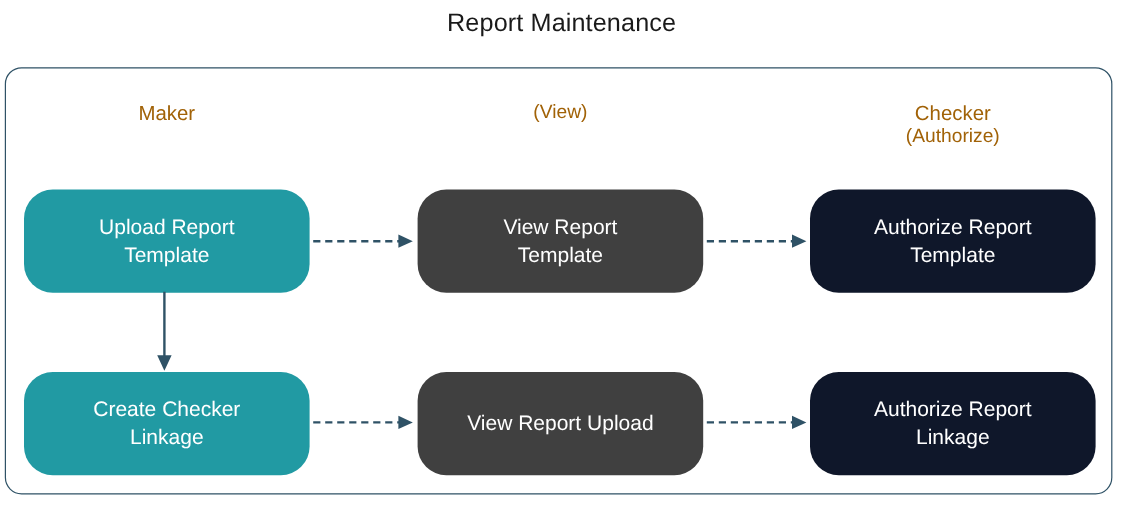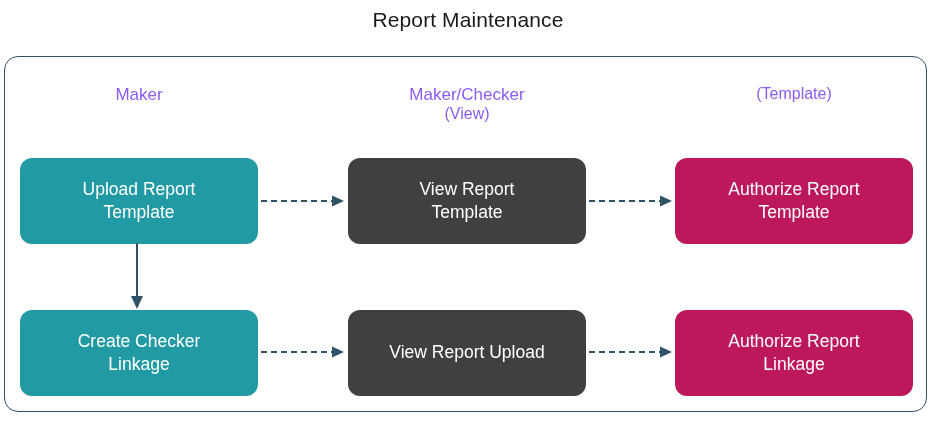--- a/index.html
+++ b/index.html
@@ -41,21 +41,21 @@
     height: 356px;
     border: 1.4px solid #2f5266;
     border-radius: 14px;
     background: #ffffff;
   }
 
   
   .col-header {
     position: absolute;
     text-align: center;
-    color: #8b5cf6;
+    color: #a16207;
     line-height: 1.18;
   }
   .col-header .role {
     font-size: 17px;
     font-weight: 400;
     display: block;
   }
   .col-header .action {
     font-size: 16px;
     font-weight: 400;
@@ -64,36 +64,36 @@
 
   .col-header.c1 { left: 20px;  top: 85px;  width: 238px; }
   .col-header.c2 { left: 348px; top: 85px;  width: 238px; }
   .col-header.c3 { left: 675px; top: 85px;  width: 238px; }
 
   
   .node {
     position: absolute;
     width: 238px;
     height: 86px;
-    border-radius: 12px;
+    border-radius: 24px;
     display: flex;
     align-items: center;
     justify-content: center;
     text-align: center;
     color: #ffffff;
     font-size: 17.5px;
     font-weight: 400;
     line-height: 1.33;
     padding: 4px 10px;
     white-space: pre-line;
   }
 
   .node.teal   { background: #219aa3; }
   .node.orange { background: #404040; }
-  .node.purple { background: #be185d; }
+  .node.purple { background: #0f172a; }
 
   .row1 { top: 158px; }
   .row2 { top: 310px; }
 
   .col1 { left: 20px; }
   .col2 { left: 348px; }
   .col3 { left: 675px; }
 
   
   .h-arrow {
@@ -124,26 +124,26 @@
 
   <div class="diagram-title">Report Maintenance</div>
 
   <div class="flow-panel"></div>
 
   <div class="col-header c1">
     <span class="role">Maker</span>
   </div>
 
   <div class="col-header c2">
-    <span class="role">Maker/Checker</span>
     <span class="action">(View)</span>
   </div>
 
   <div class="col-header c3">
-    <span class="action">(Template)</span>
+    <span class="role">Checker</span>
+    <span class="action">(Authorize)</span>
   </div>
 
   <div class="node teal row1 col1">Upload Report
 Template</div>
 
   <div class="node orange row1 col2">View Report
 Template</div>
 
   <div class="node purple row1 col3">Authorize Report
 Template</div>

